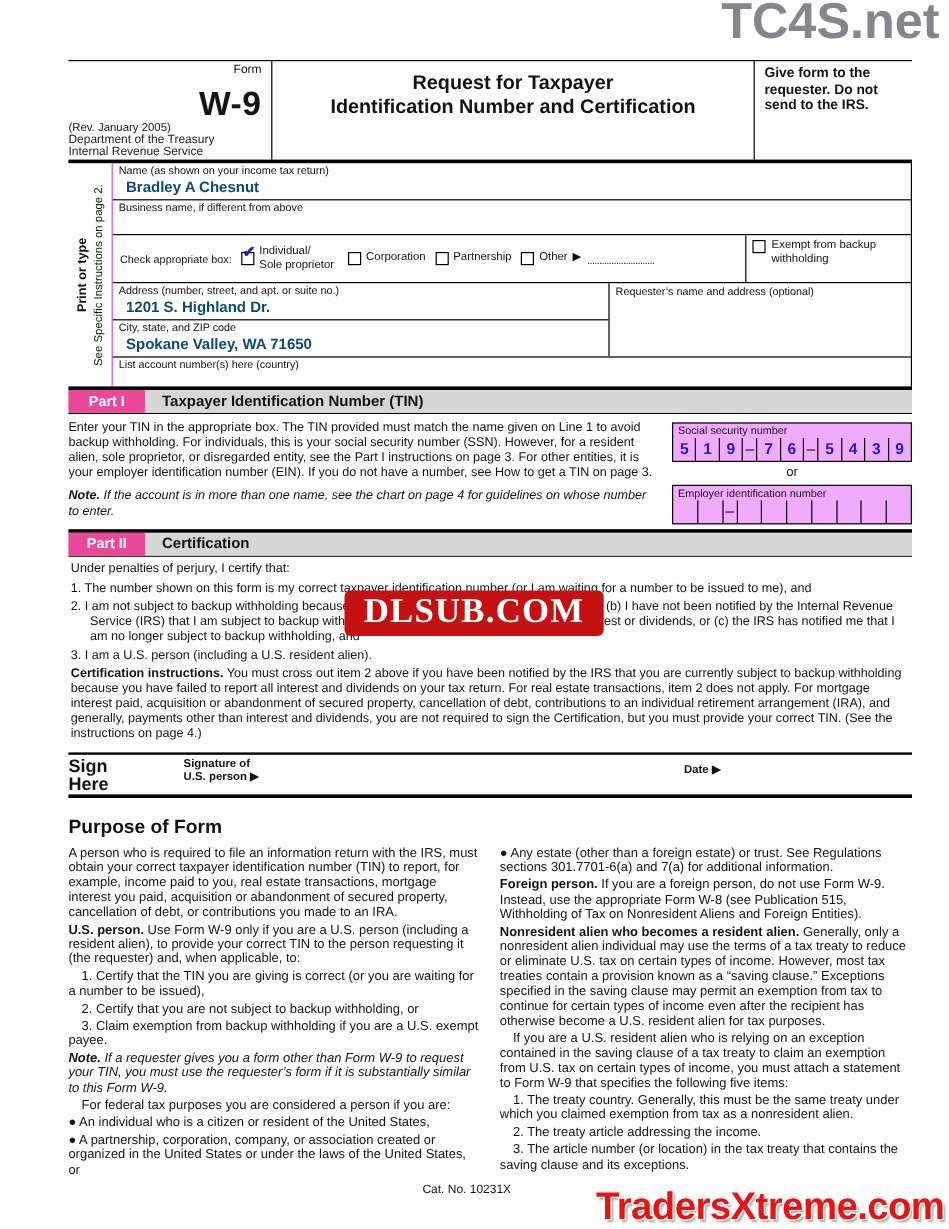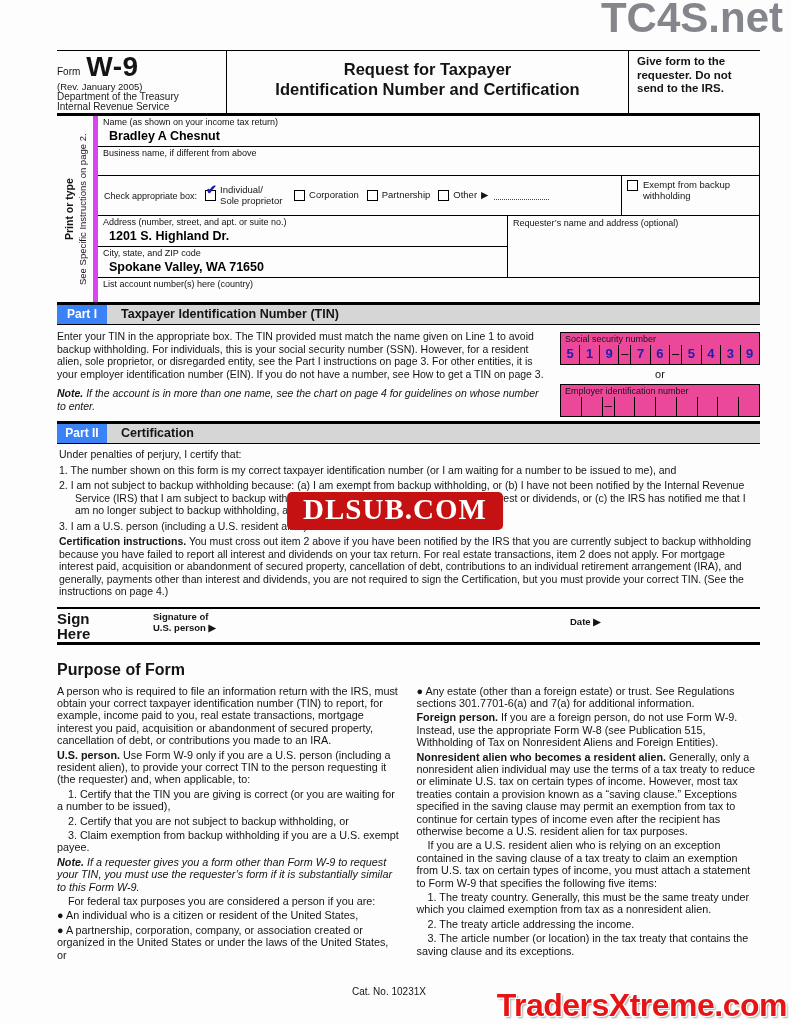--- a/index.html
+++ b/index.html
@@ -6,70 +6,70 @@
   html,body { margin:0; padding:0; background:#ffffff; }
   .page {
     position:relative; width:791px; height:1024px; background:#fdfdfd;
     font-family:"Liberation Sans", sans-serif; color:#141414; overflow:hidden;
   }
   .form { position:absolute; left:57px; top:50px; width:703px; }
 
   
   .hdr { display:flex; border-bottom:3px solid #000; border-top:1px solid #000; }
   .hdr-left { width:170px; border-right:1px solid #000; padding:2px 8px 2px 0; }
-  .formline { display:flex; align-items:flex-end; gap:6px; }
+  .formline { display:flex; align-items:flex-end; gap:6px;flex-direction:column; }
   .formword { font-size:10px; padding-bottom:3px; }
   .w9 { font-size:28px; font-weight:bold; line-height:27px; letter-spacing:0.5px; }
   .rev { font-size:9.5px; margin-top:1px; }
   .dept { font-size:10px; line-height:9.5px; color:#222; }
   .hdr-center { flex:1; text-align:center; padding:8px 8px 4px; }
   .title { font-size:16.5px; font-weight:bold; line-height:20px; }
   .hdr-right { width:132px; border-left:1px solid #000; padding:4px 2px 2px 8px;
                font-weight:bold; font-size:11.5px; line-height:13.5px; }
 
   
   .topsection { display:flex; }
   .vstrip { width:36px; display:flex; justify-content:center; align-items:stretch; }
   .vtext { writing-mode:vertical-rl; transform:rotate(180deg); font-size:9.5px;
            line-height:13px; text-align:center; padding:2px 0; }
   .vtext b { font-size:10.5px; }
-  .fieldgrid { flex:1; border-left:5px solid #d946ef; border-right:1px solid #000; }
+  .fieldgrid { flex:1; border-left:1px solid #d946ef; border-right:1px solid #000; }
   .frow { border-bottom:1px solid #000; padding:1px 5px; }
   .flabel { font-size:9px; color:#111; }
-  .fvalue { font-size:12.5px; font-weight:bold; color:#000000; padding:2px 0 2px 6px; min-height:17px; }
+  .fvalue { font-size:12.5px; font-weight:bold; color:#0c4a6e; padding:2px 0 2px 6px; min-height:17px; }
   .row-business { height:29px; }
   .checkrow { display:flex; padding:0; height:40px; }
   .check-left { flex:1; display:flex; align-items:center; gap:8px; padding:2px 6px; }
   .cbitem { display:flex; align-items:center; gap:4px; font-size:9.5px; line-height:10.5px; white-space:nowrap; }
   .cbitem .two { white-space:normal; width:66px; }
   .cb { width:11px; height:11px; border:1px solid #000; position:relative; flex:none; background:#fff; }
   .mark { position:absolute; left:0; top:-6px; font-size:13px; color:#1d1db5; font-weight:bold; }
   .dotline { width:55px; border-bottom:1.5px dotted #444; height:9px; margin-left:2px; }
   .exempt-cell { width:138px; border-left:1px solid #000; padding:3px 5px; display:flex;
                  gap:5px; font-size:9.5px; line-height:11px; align-items:flex-start; }
   .exempt-cell .cb { margin-top:1px; }
   .addrblock { display:flex; border-bottom:1px solid #000; }
   .addr-left { flex:1; }
   .addr-left .frow:last-child { border-bottom:none; }
   .requester-cell { width:252px; border-left:1px solid #000; padding:2px 5px; }
   .accountrow { height:24px; border-bottom:none; }
 
   
   .partbar { display:flex; border-top:3px solid #000; border-bottom:1px solid #000; }
-  .part-label { background:#3b82f6; color:#fff; font-weight:bold; font-size:12px;
-                padding:2px 8px 3px; width:50px; text-align:center; }
+  .part-label { background:#ec4899; color:#fff; font-weight:bold; font-size:12px;
+                padding:2px 8px 3px; width:64px; text-align:center; }
   .part-title { flex:1; background:#d6d6d6; font-weight:bold; font-size:12.5px; padding:2px 0 3px 14px; }
 
   
   .p1content { display:flex; padding:5px 0 4px; }
   .p1text { flex:1; font-size:10.5px; line-height:12.5px; padding-right:12px; }
   .p1text p { margin:0; }
   .p1text .note { margin-top:7px; font-style:italic; }
   .tincol { width:200px; flex:none; padding-top:2px; }
-  .tinbox { border:1px solid #000; background:#ec4899; }
+  .tinbox { border:1px solid #000; background:#f0abfc; }
   .boxlabel { font-size:9px; padding:1px 4px 0; }
   .digitrow { display:flex; height:19px; margin-top:1px; }
   .dcell { flex:1; border-left:1px solid #000; text-align:center; font-size:13px;
            font-weight:bold; color:#1d1db5; line-height:18px; }
   .dcell:first-child { border-left:none; }
   .dcell.dash { flex:0 0 12px; color:#000; font-weight:normal; }
   .orline { text-align:center; font-size:11px; padding:3px 0 4px; }
 
   
   .p2content { font-size:10.5px; line-height:12.5px; padding:4px 2px 6px; }

